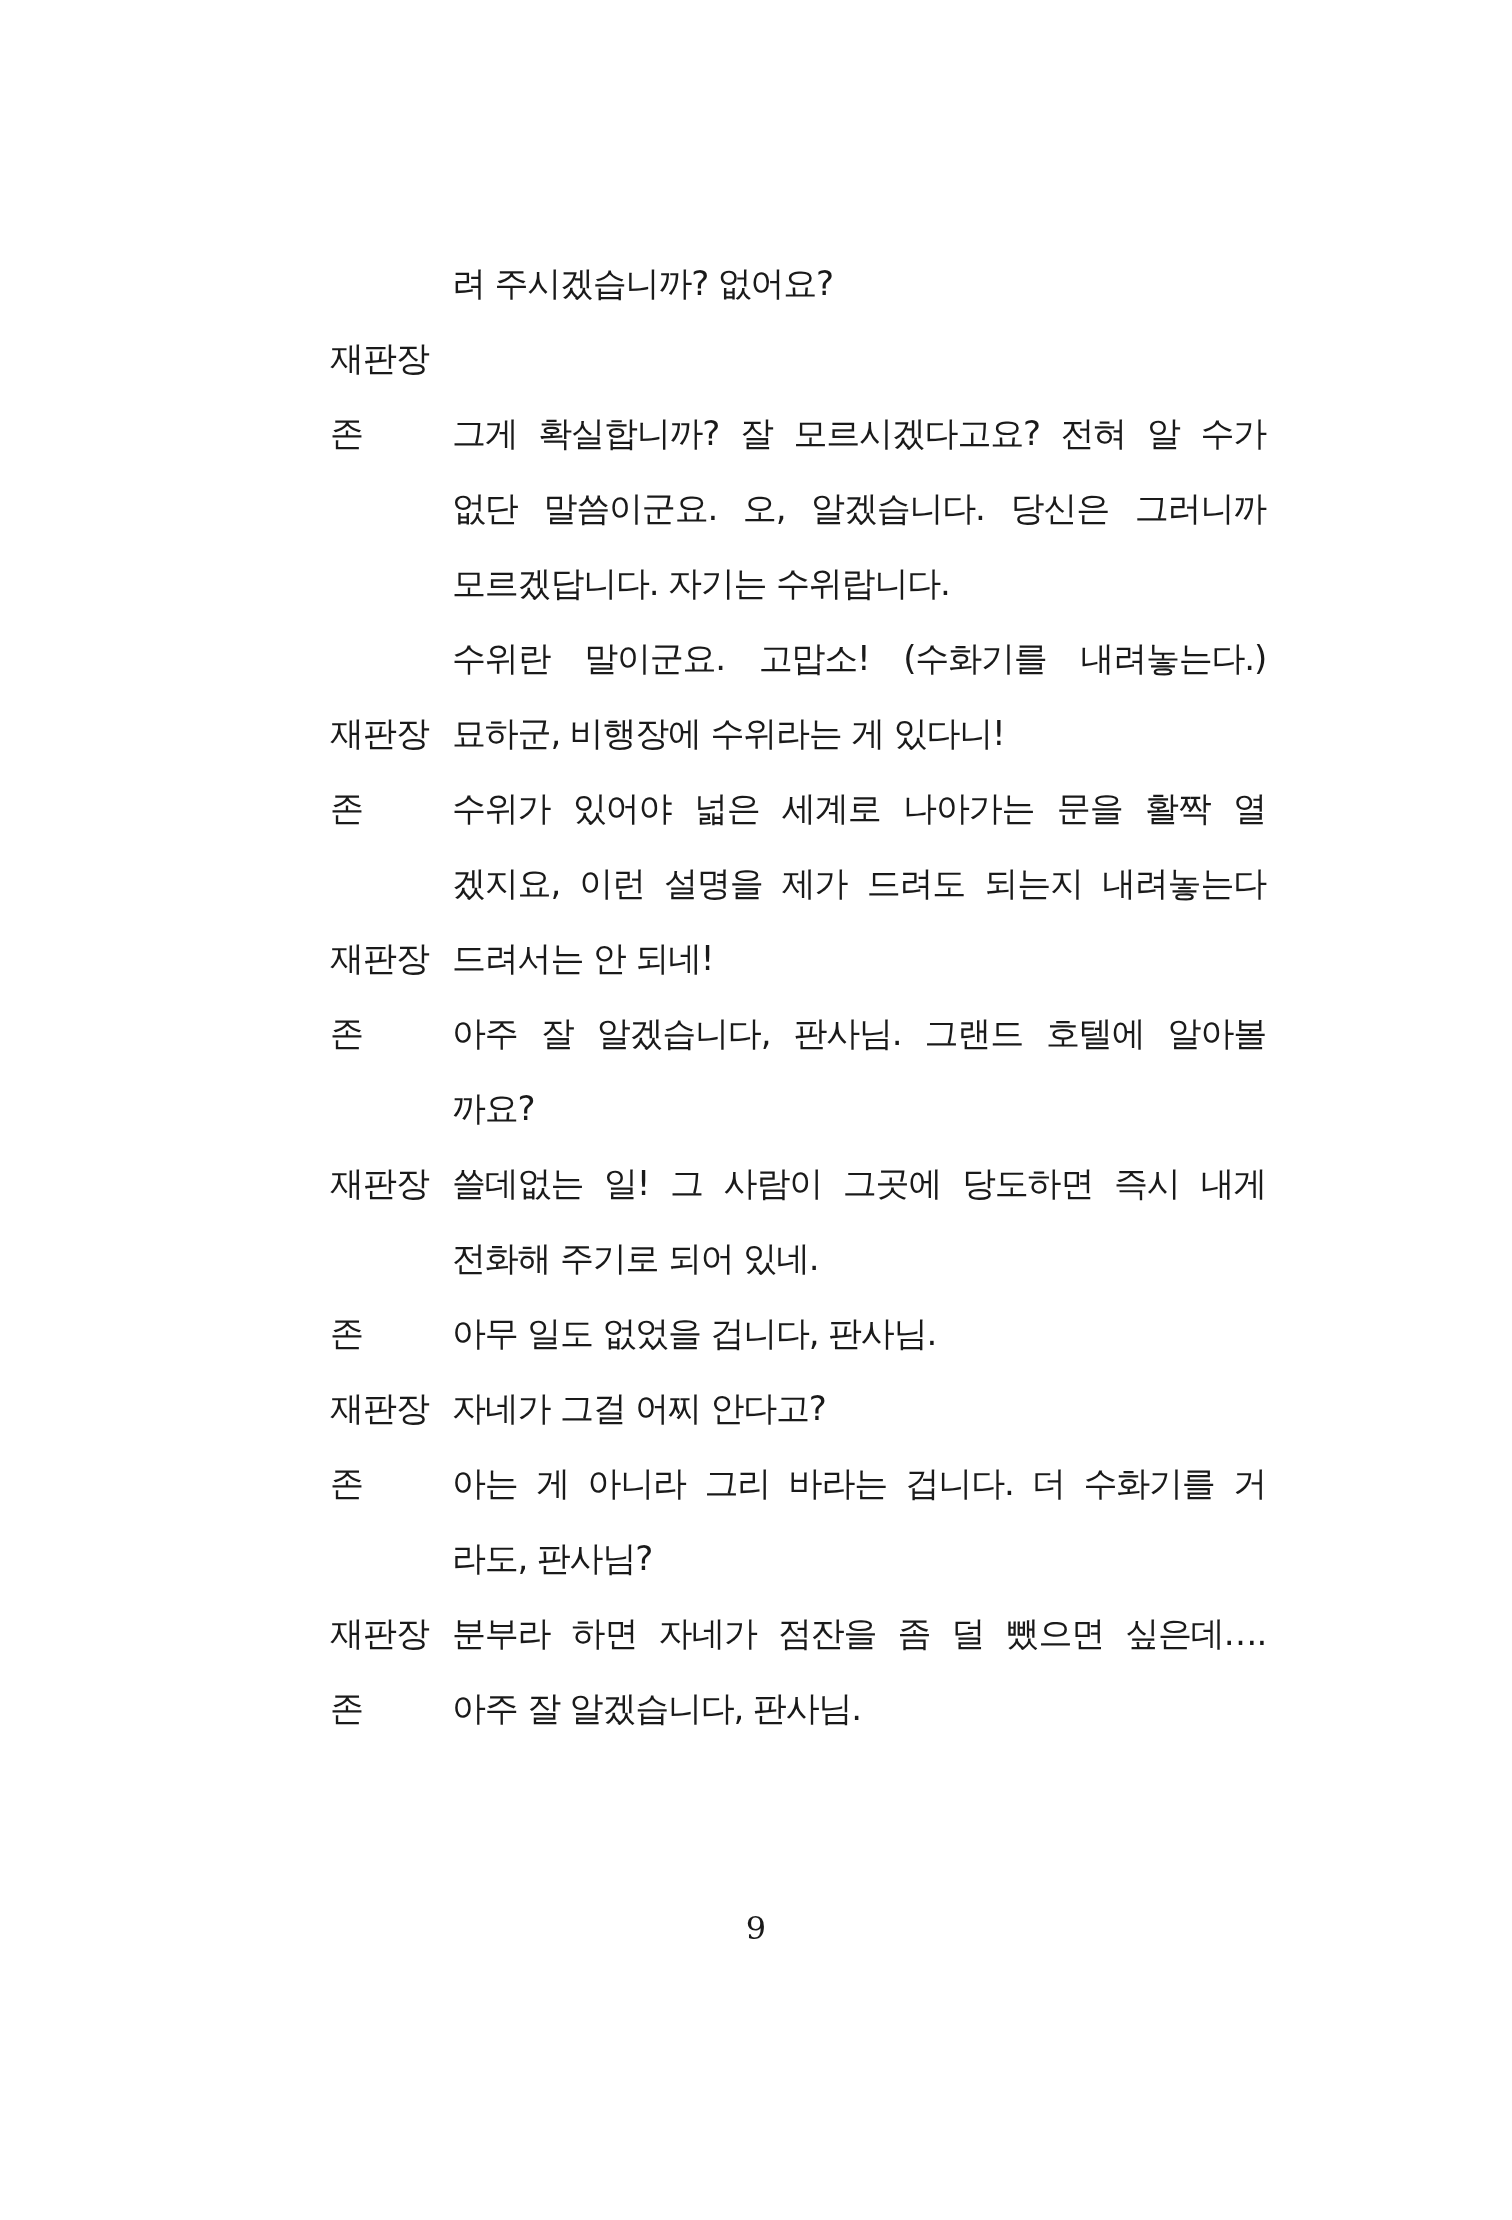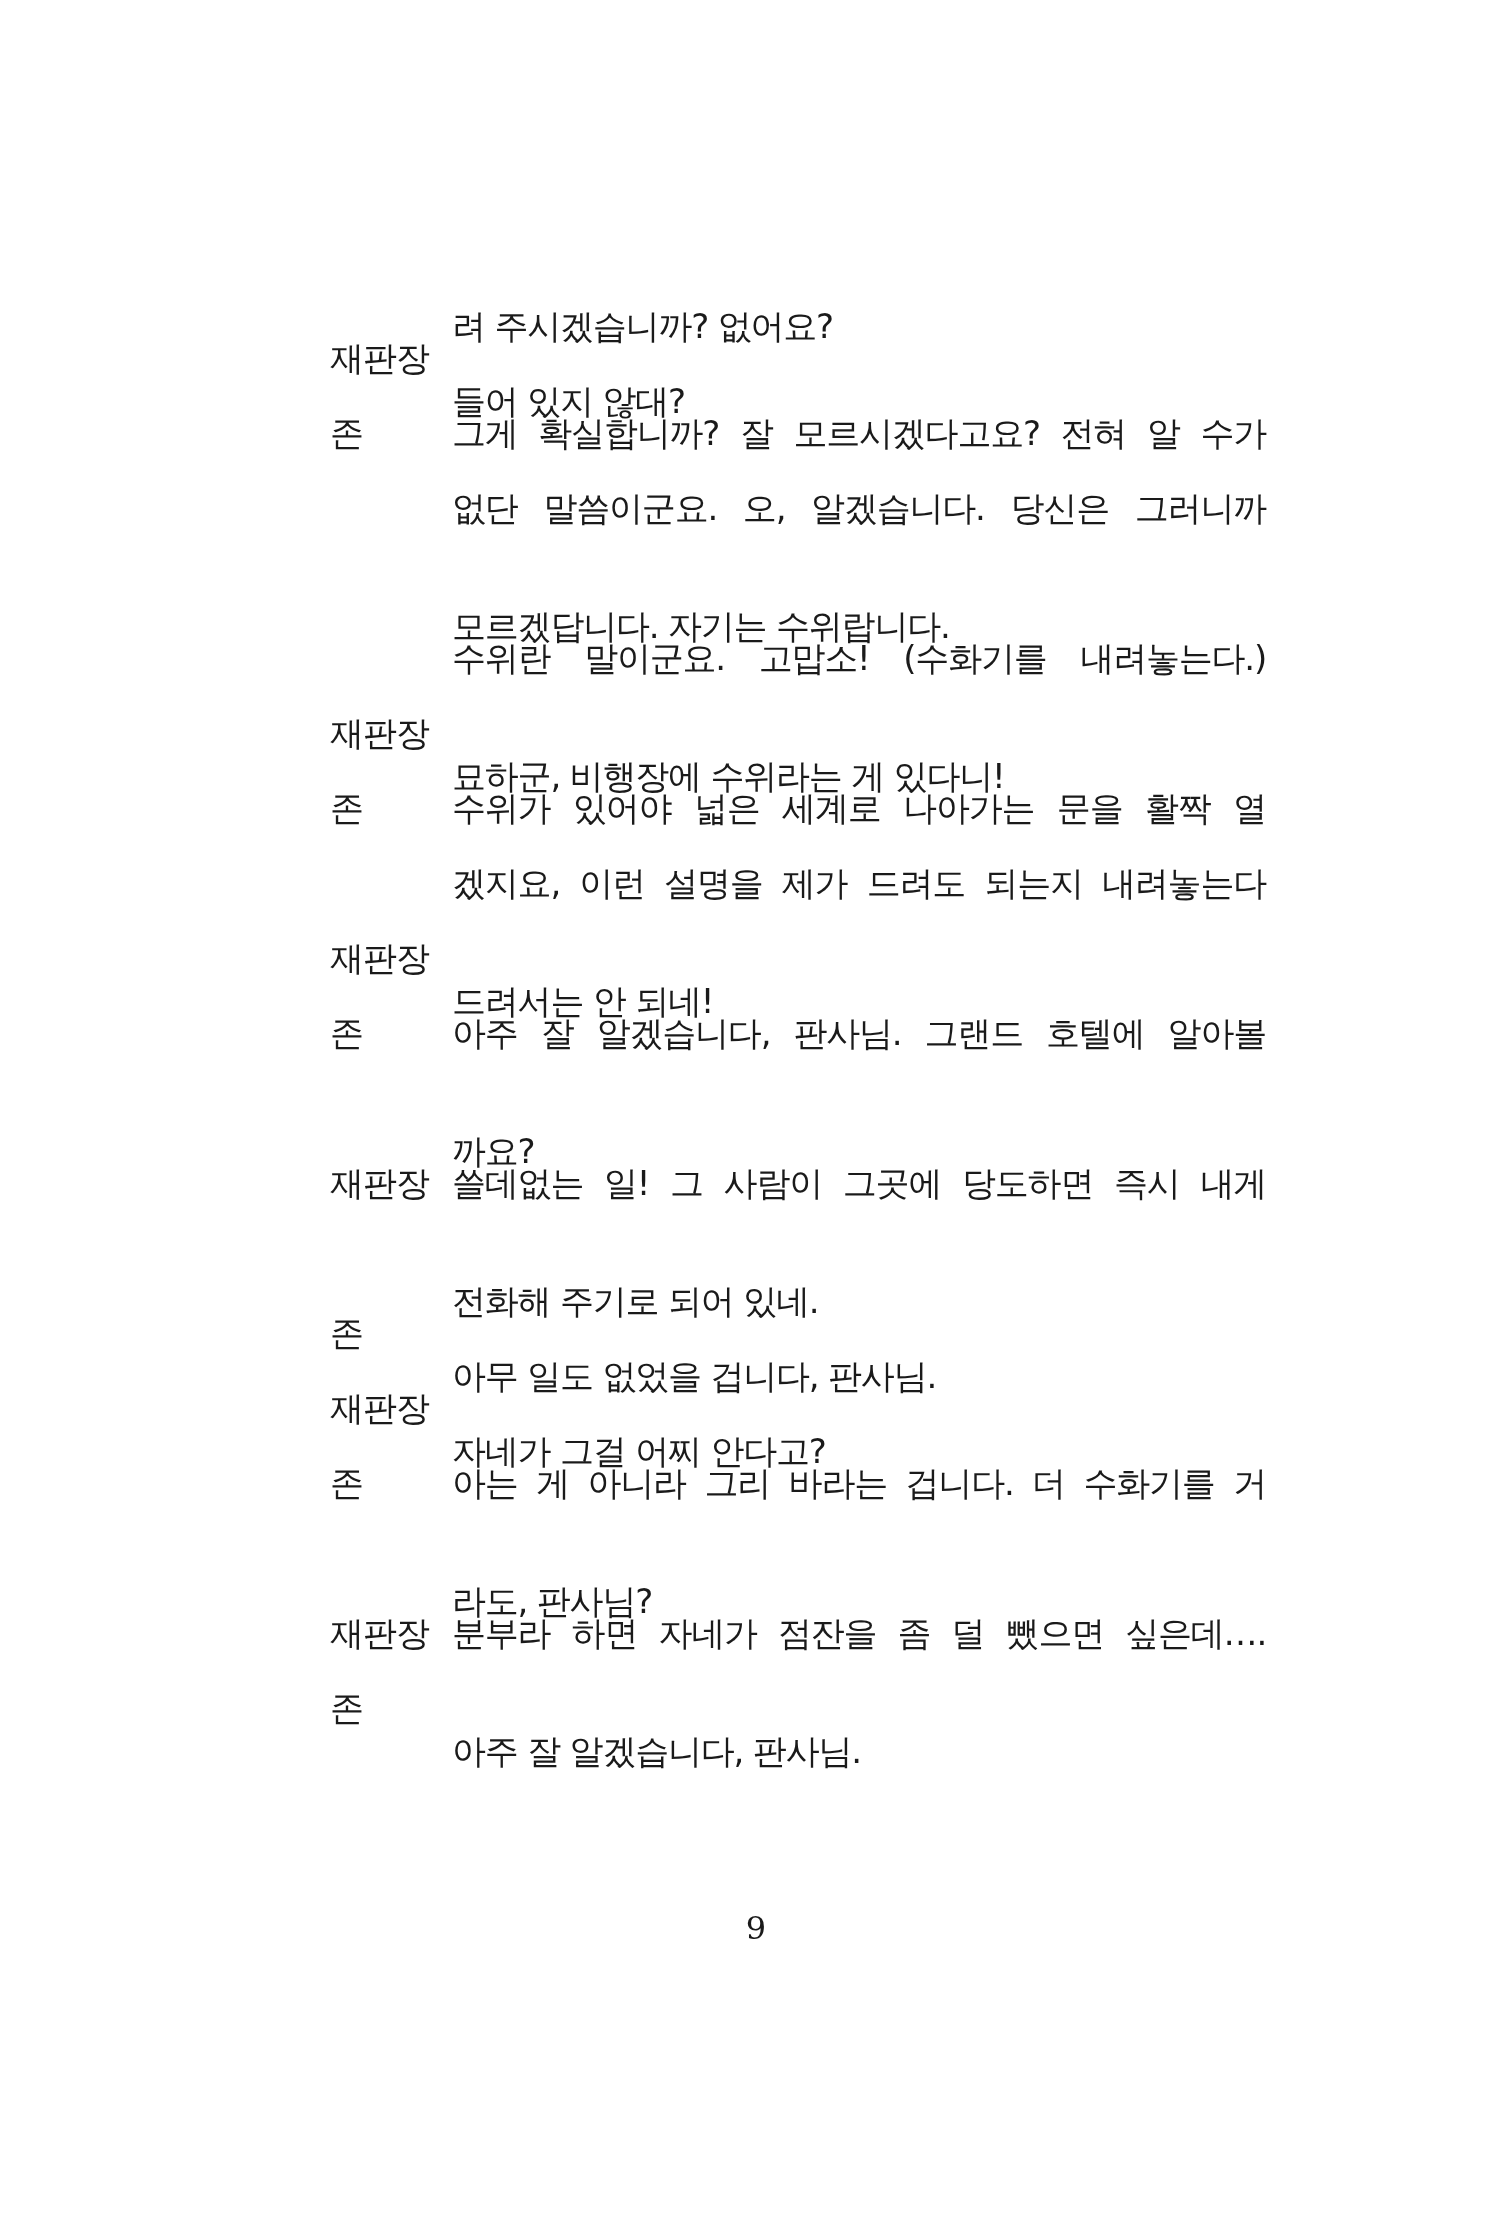--- a/index.html
+++ b/index.html
@@ -46,21 +46,20 @@
       position: absolute;
       left: 122px;
       top: 0;
       width: 814px;
       text-align: justify;
       text-align-last: justify;
       letter-spacing: -1.2px;
     }
     .text.last {
       text-align-last: left;
-      margin-top: 43px;
     }
     .page-number {
       position: absolute;
       left: 0;
       width: 1512px;
       top: 1908px;
       text-align: center;
       font-family: "DejaVu Serif", "Liberation Serif", serif;
       font-size: 32px;
       line-height: 40px;
@@ -71,21 +70,20 @@
 
 <div class="page">
   <div class="script">
 
     <div class="line">
       <span class="speaker"></span>
       <span class="text last">려 주시겠습니까? 없어요?</span>
     </div>
     <div class="line">
       <span class="speaker">재판장</span>
-      <span class="text last">들어 있지 않대?</span>
     </div>
     <div class="line">
       <span class="speaker">존</span>
       <span class="text">그게 확실합니까? 잘 모르시겠다고요? 전혀 알 수가</span>
     </div>
     <div class="line">
       <span class="speaker"></span>
       <span class="text">없단 말씀이군요. 오, 알겠습니다. 당신은 그러니까</span>
     </div>
     <div class="line">

